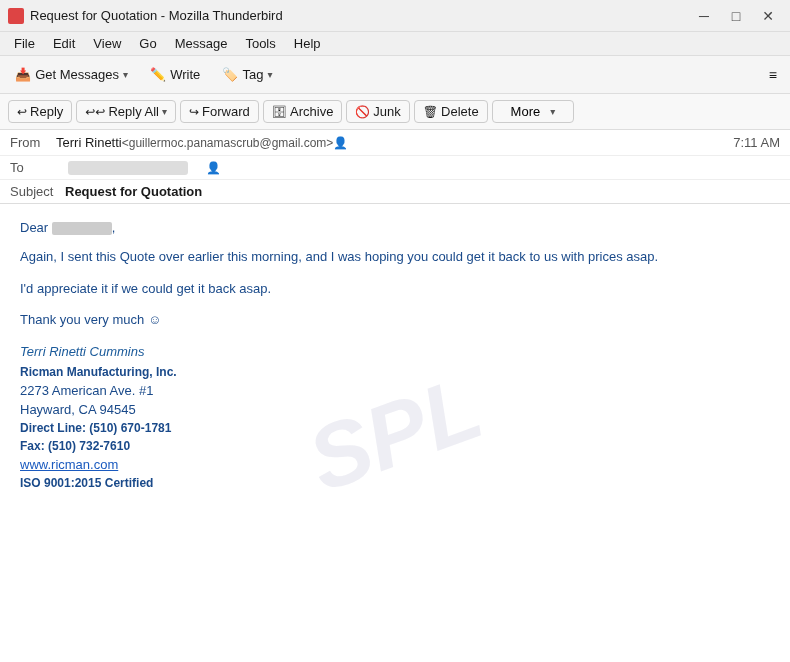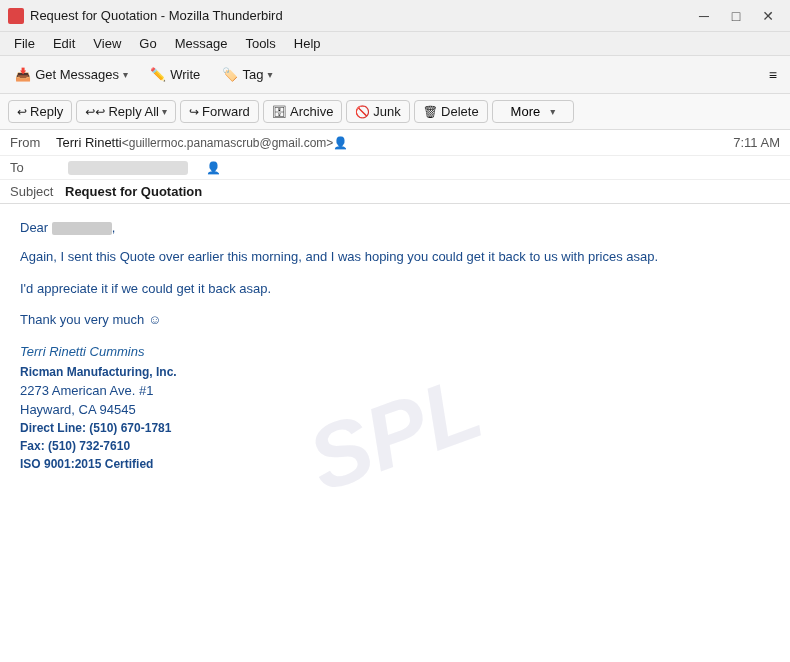--- a/index.html
+++ b/index.html
@@ -267,16 +267,17 @@
     <p class="email-para">
       <span>Thank you very much ☺</span>
     </p>
     <div class="sig-section">
       <p class="signature-italic">Terri Rinetti Cummins</p>
       <p class="sig-bold">Ricman Manufacturing, Inc.</p>
       <p class="sig-normal">2273 American Ave. #1</p>
       <p class="sig-normal">Hayward, CA 94545</p>
       <p class="sig-bold">Direct Line: (510) 670-1781</p>
       <p class="sig-bold">Fax: (510) 732-7610</p>
+      <p class="sig-link">www.ricman.com</p>
       <p class="sig-bold">ISO 9001:2015 Certified</p>
     </div>
   </div>
 </div>
 
 </body></html>

